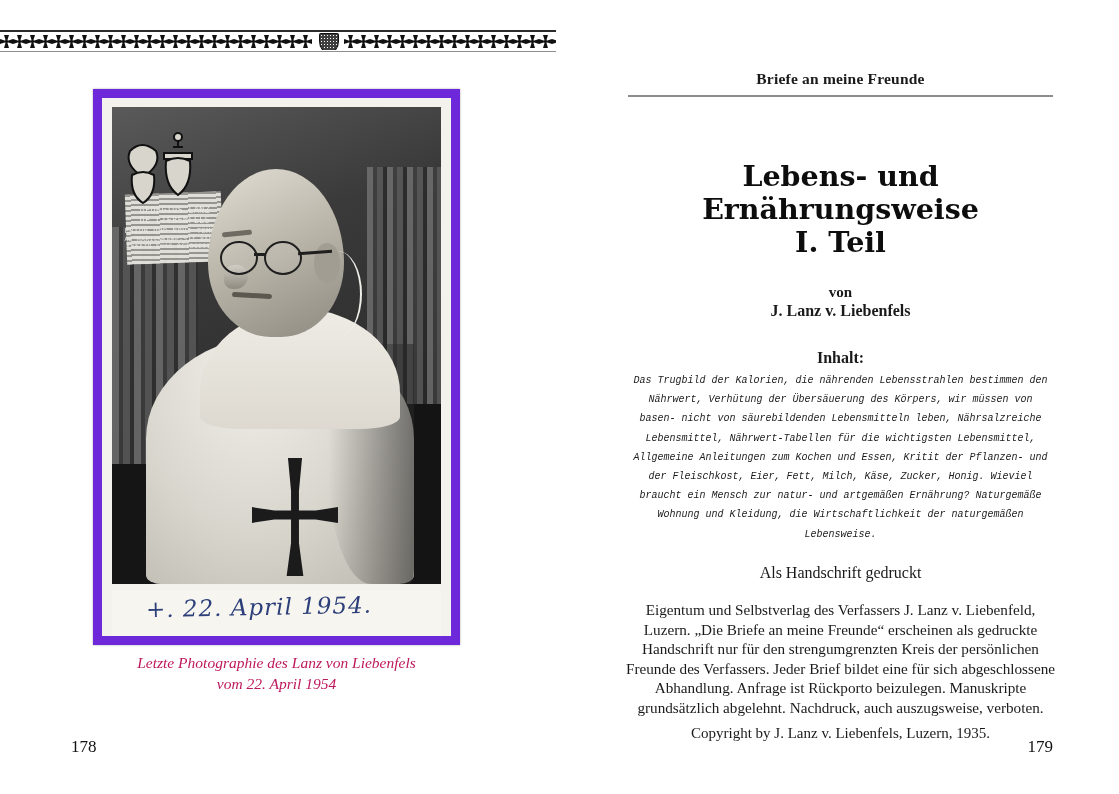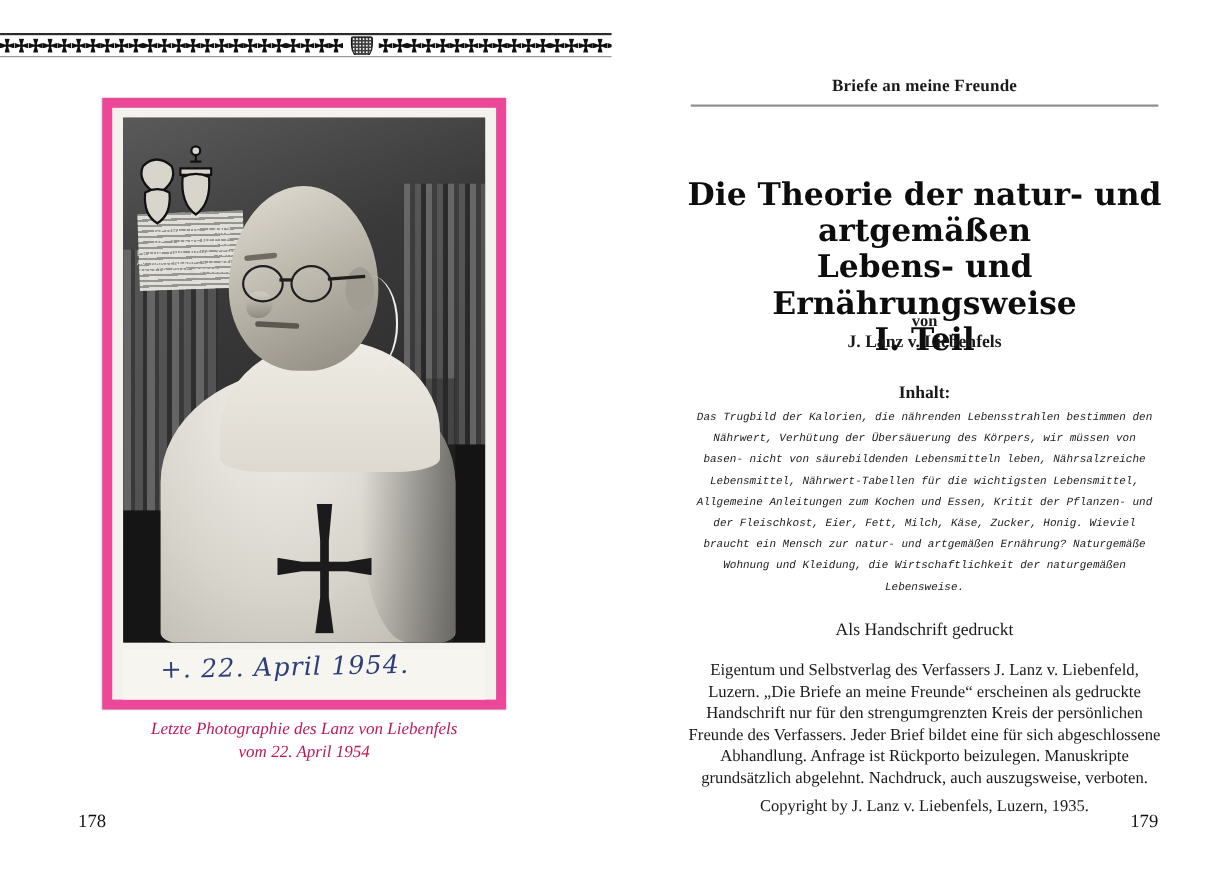--- a/index.html
+++ b/index.html
@@ -102,21 +102,21 @@
     justify-content: space-between;
   }
 
   
   .photo-frame {
     position: absolute;
     left: 93px;
     top: 89px;
     width: 367px;
     height: 556px;
-    background: #ec4899;
+    background: #6d28d9;
     padding: 0;
     box-shadow: 0 0 2px rgba(0,0,0,0.35);
   }
   .photo-mat {
     position: absolute;
     left: 9px; top: 9px;
     width: 349px; height: 538px;
     background: #f4f2ec;
   }
   .photo-image {
@@ -573,21 +573,20 @@
     <div class="folio folio-left">178</div>
   </div>
 
   <div class="page-right">
 
     <div class="running-head">Briefe an meine Freunde</div>
     <div class="head-rule"></div>
 
 
     <div class="fraktur-title">
-      <span class="l1">Die Theorie der natur- und artgemäßen</span>
       <span class="l2">Lebens- und Ernährungsweise</span>
       <span class="l3">I. Teil</span>
     </div>
 
     <div class="byline-von">von</div>
     <div class="byline-author">J. Lanz v. Liebenfels</div>
 
     <div class="inhalt-label">Inhalt:</div>
     <div class="inhalt-body">Das Trugbild der Kalorien, die nährenden Lebensstrahlen bestimmen den Nährwert, Verhütung der Übersäuerung des Körpers, wir müssen von basen- nicht von säurebildenden Lebensmitteln leben, Nährsalzreiche Lebensmittel, Nährwert-Tabellen für die wichtigsten Lebensmittel, Allgemeine Anleitungen zum Kochen und Essen, Kritit der Pflanzen- und der Fleischkost, Eier, Fett, Milch, Käse, Zucker, Honig. Wieviel braucht ein Mensch zur natur- und artgemäßen Ernährung? Naturgemäße Wohnung und Kleidung, die Wirtschaftlichkeit der naturgemäßen Lebensweise.</div>
 

